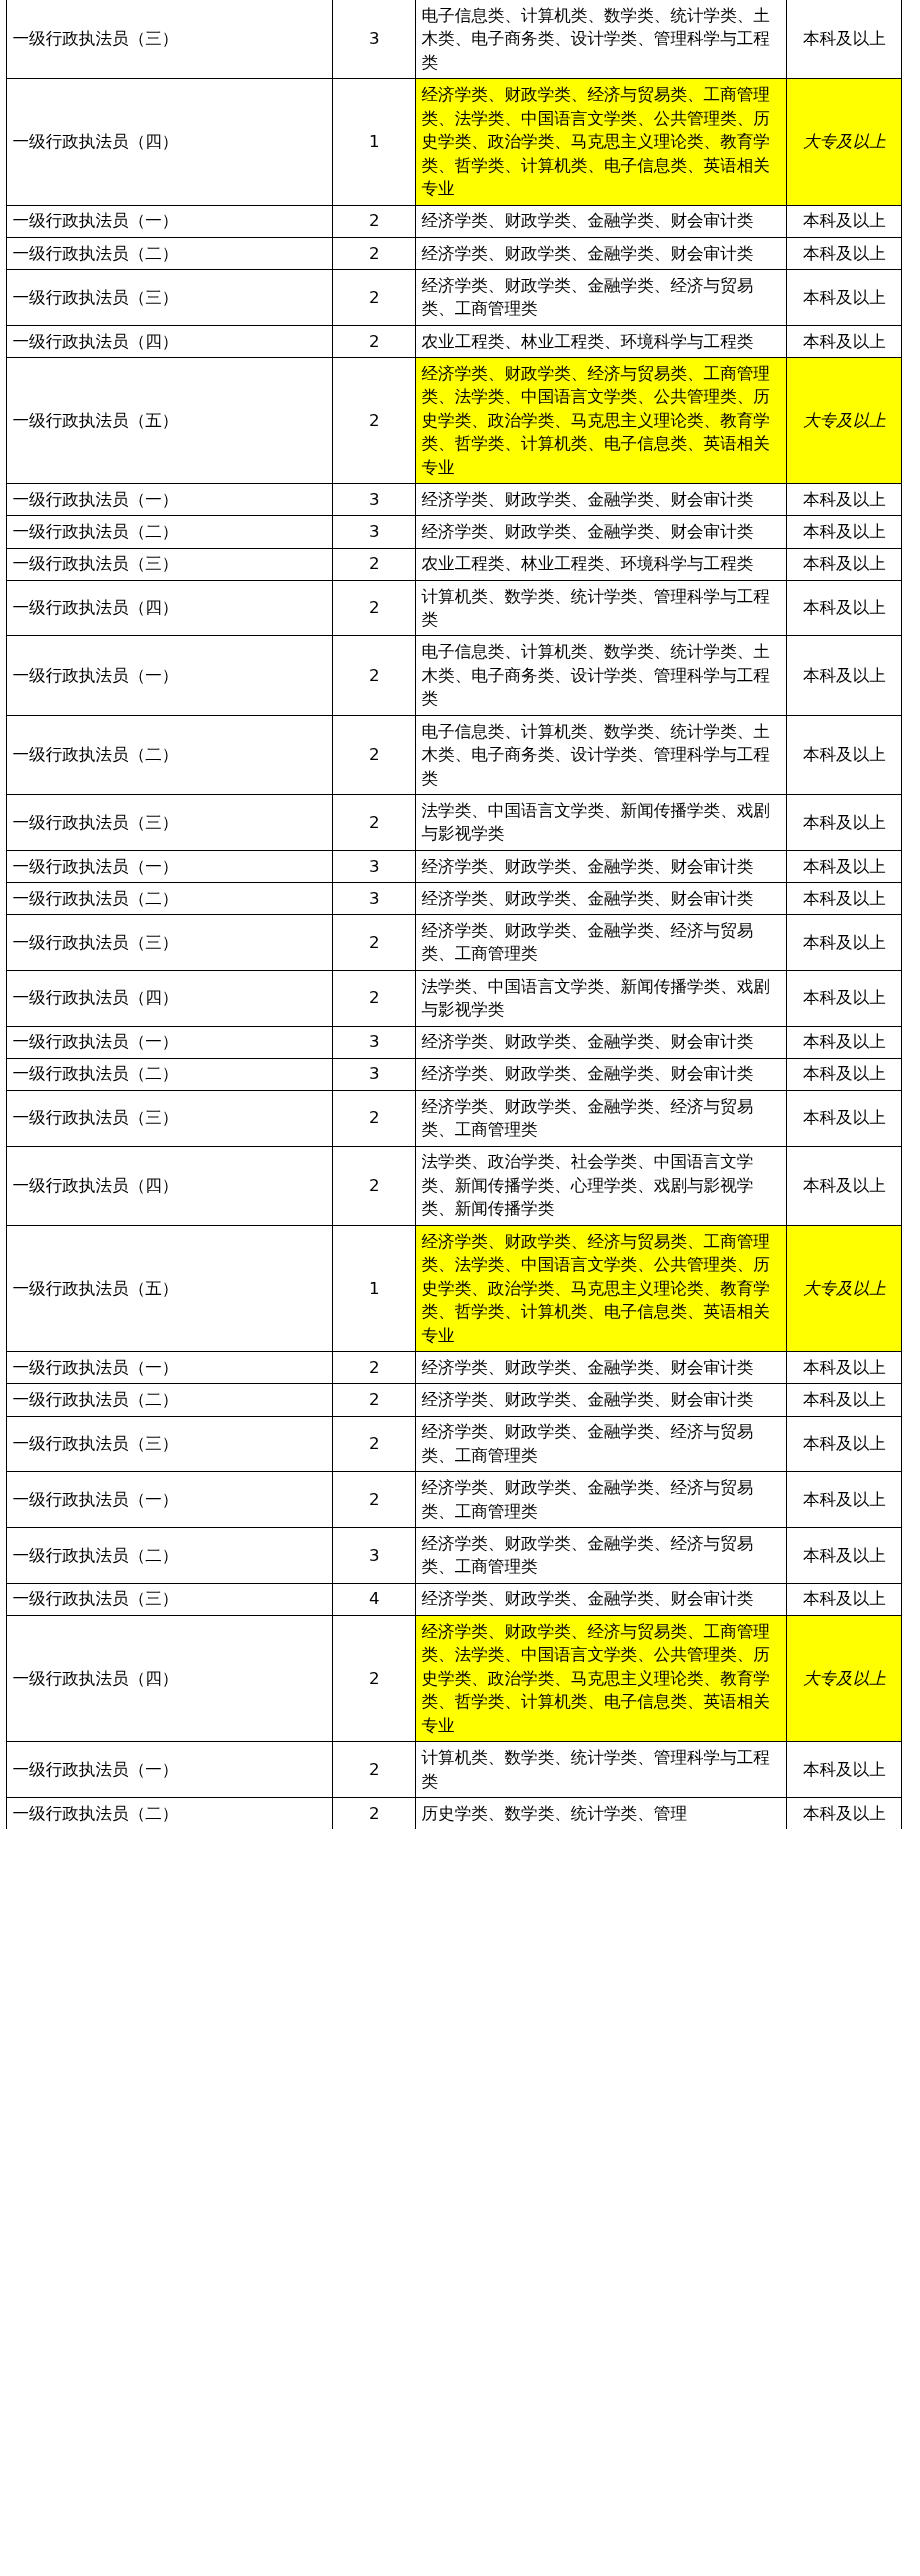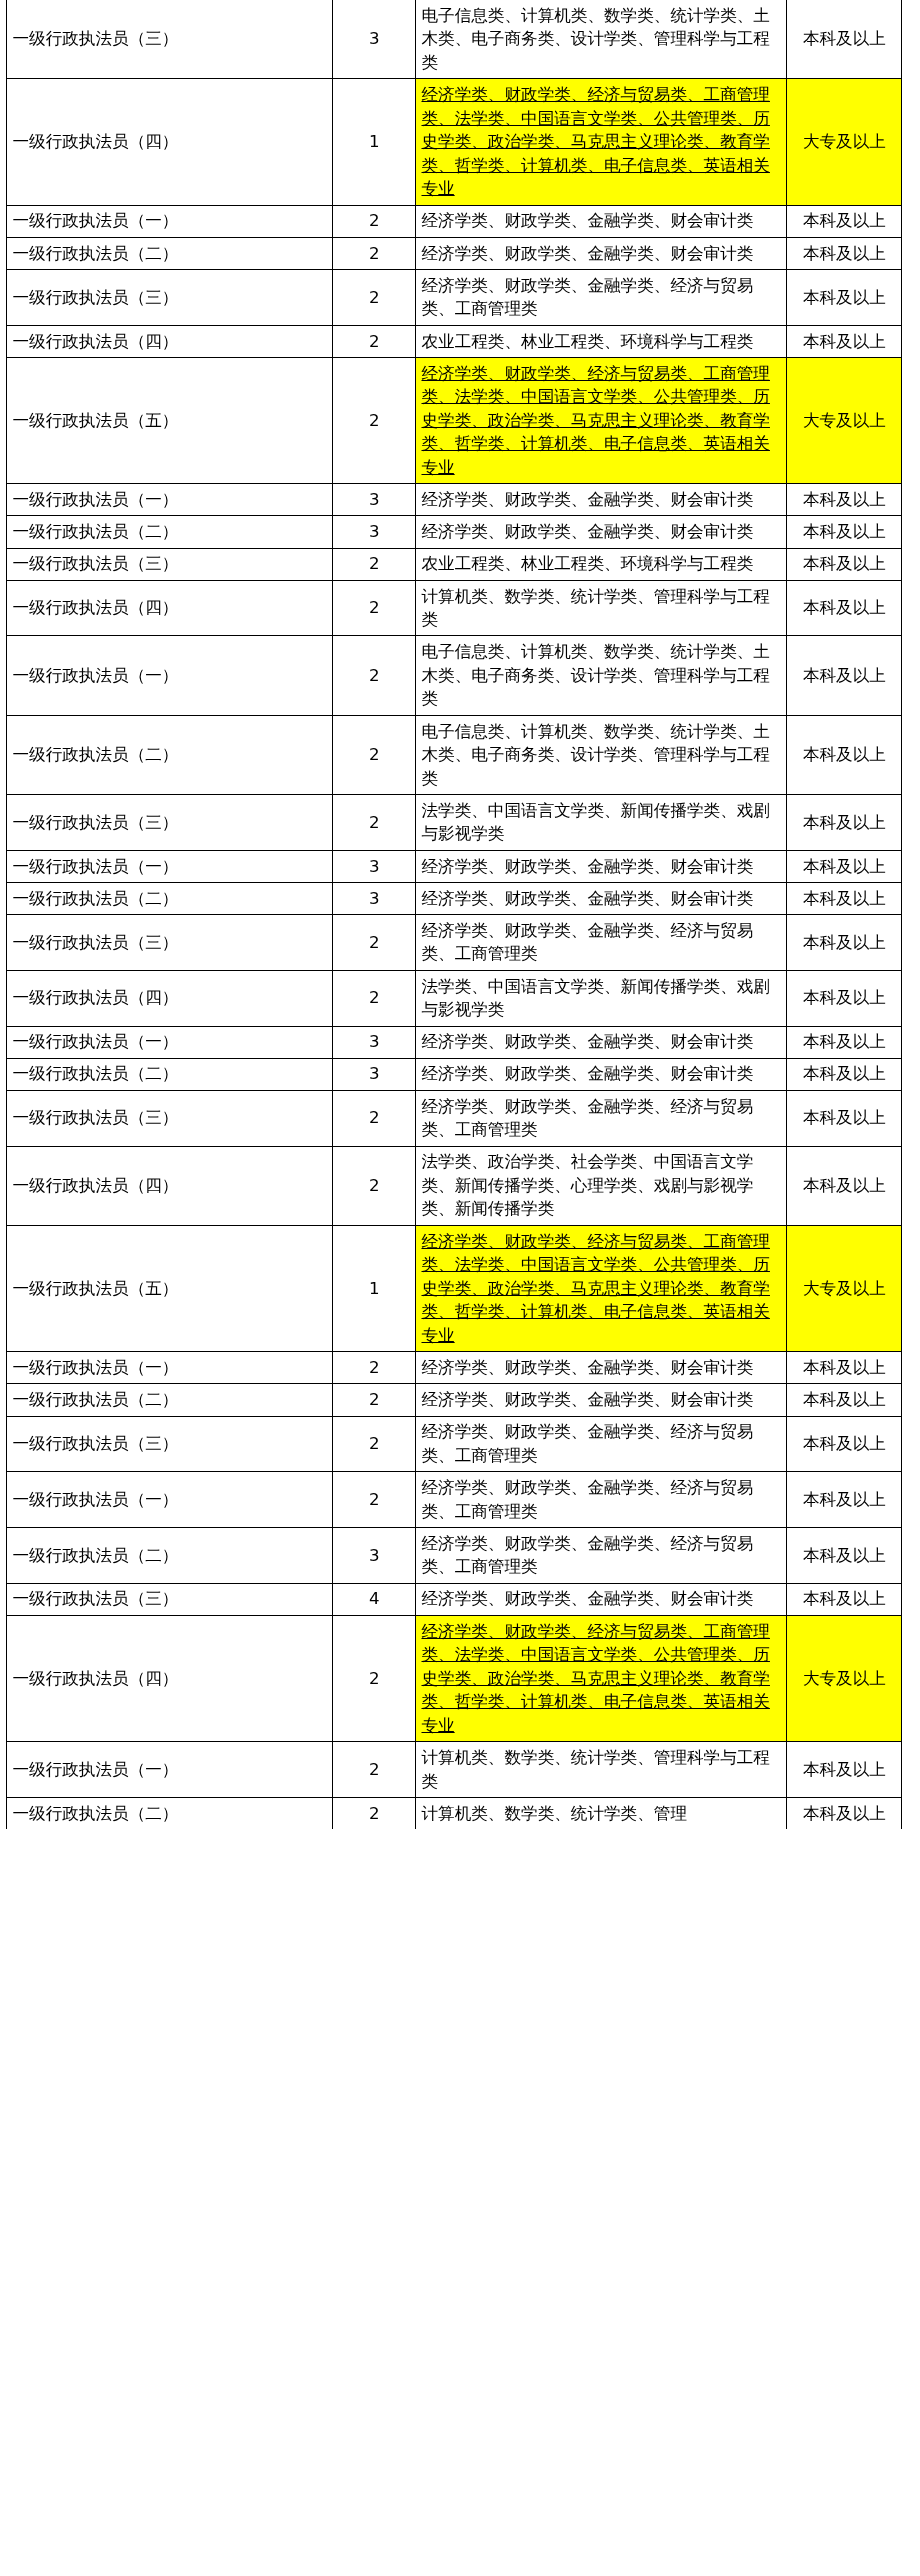--- a/index.html
+++ b/index.html
@@ -46,24 +46,24 @@
   td.major {
     text-align: left;
     margin-left: 45px;
   }
   td.edu {
     text-align: center;
     white-space: nowrap;
   }
   tr.highlight td.edu {
     background: #ffff00;
+    font-style: italic;
   }
   tr.highlight td.major {
     background: #ffff00;
-    text-decoration: underline;
   }
   
   tr.cut-top td {
     border-top: none;
   }
   tr.cut-bottom td {
     border-bottom: none;
   }
 </style>
 </head>
@@ -260,19 +260,19 @@
         </tr>
         <tr>
           <td class="post">一级行政执法员（一）</td>
           <td class="num">2</td>
           <td class="major">计算机类、数学类、统计学类、管理科学与工程类</td>
           <td class="edu">本科及以上</td>
         </tr>
         <tr class="cut-bottom">
           <td class="post">一级行政执法员（二）</td>
           <td class="num">2</td>
-          <td class="major">计算机类、数学类、统计学类、管理</td>
+          <td class="major">历史学类、数学类、统计学类、管理</td>
           <td class="edu">本科及以上</td>
         </tr>
       </tbody>
   </table>
 </div>
 
 
 </body></html>

